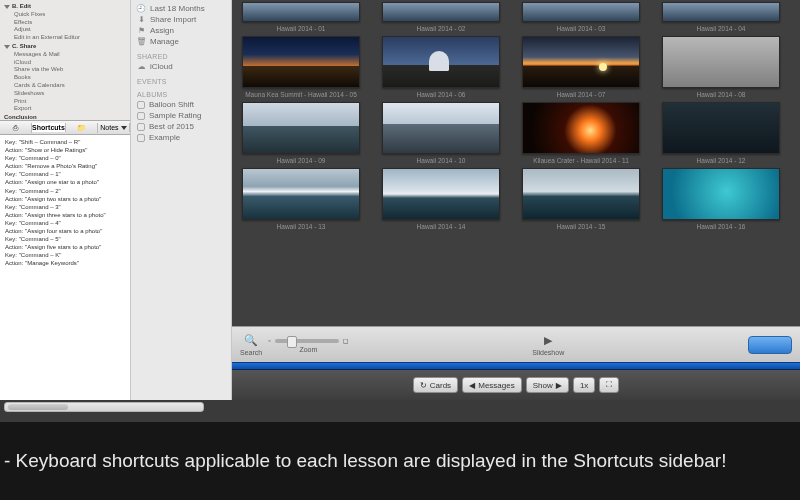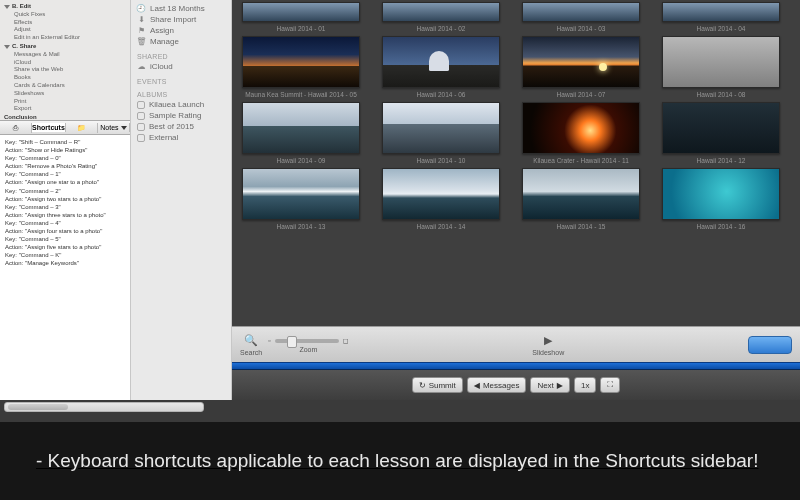--- a/index.html
+++ b/index.html
@@ -47,21 +47,21 @@
 .toolbar { height:36px; background:linear-gradient(#e2e2e2,#c7c7c7); border-top:1px solid #9b9b9b; display:flex; align-items:center; padding:0 8px; gap:6px; font-size:7px; color:#555; }
 .toolbar .stack { display:flex; flex-direction:column; align-items:center; gap:1px; }
 .toolbar .icon { width:14px; height:14px; display:flex; align-items:center; justify-content:center; font-size:11px; color:#555; }
 .toolbar .slider { width:64px; height:4px; background:#aaa; border-radius:2px; position:relative; }
 .toolbar .slider::before{ content:""; position:absolute; left:12px; top:-3px; width:8px; height:10px; background:#eee; border:1px solid #999; border-radius:2px; }
 .toolbar .spacer { flex:1; }
 .toolbar .bluebtn { width:44px; height:18px; background:linear-gradient(#6fb2f2,#2f7bd2); border:1px solid #2a65a8; border-radius:4px; }
 .bluebar { height:8px; background:linear-gradient(#1e6fd6,#0b4da6); border-top:1px solid #0a3b82; border-bottom:1px solid #062858; }
 .darkstrip { height:30px; background:linear-gradient(#555,#3d3d3d); display:flex; align-items:center; justify-content:center; gap:4px; }
 .pbtn { height:16px; padding:0 6px; background:linear-gradient(#f1f1f1,#cfcfcf); border:1px solid #8d8d8d; border-radius:3px; font-size:8px; color:#333; display:flex; align-items:center; gap:3px; }
-.captionbar { position:absolute; left:0; bottom:0; width:800px; height:78px; background:rgba(0,0,0,0.62); display:flex; align-items:center; padding:8px 36px;text-decoration:underline; }
+.captionbar { position:absolute; left:0; bottom:0; width:800px; height:78px; background:rgba(0,0,0,0.62); display:flex; align-items:center; padding:8px 4px; }
 .captionbar span { color:#e8e8e8; font-size:19px; line-height:1.3; font-family: Helvetica, Arial, sans-serif; }
 .scrollbar-h { position:absolute; left:4px; top:402px; width:200px; height:10px; background:linear-gradient(#e8e8e8,#d4d4d4); border:1px solid #b4b4b4; border-radius:3px; }
 .scrollbar-h::after { content:""; position:absolute; left:3px; top:1px; width:60px; height:6px; background:linear-gradient(#cfcfcf,#b0b0b0); border-radius:3px; }
 </style>
 </head>
 <body>
 
 <div class="workspace">
 
   <div class="left-col">
@@ -138,33 +138,33 @@
     <div class="sect">SHARED</div>
     <div class="row">
         <span class="ic">☁</span>
         <span>iCloud</span>
       </div>
 
     <div class="sect">EVENTS</div>
     <div class="sect">ALBUMS</div>
     <div class="row">
         <span class="chk"></span>
-        <span>Kilauea Launch</span>
+        <span>Balloon Shift</span>
       </div>
     <div class="row">
         <span class="chk"></span>
         <span>Sample Rating</span>
       </div>
     <div class="row">
         <span class="chk"></span>
         <span>Best of 2015</span>
       </div>
     <div class="row">
         <span class="chk"></span>
-        <span>External</span>
+        <span>Example</span>
       </div>
   </div>
 
   <div class="content">
     <div class="grid">
       <div class="grow row0" id="gr0">
           <div class="thumb">
             <div class="img"></div>
             <div class="cap">Hawaii 2014 - 01</div>
           </div>
@@ -254,28 +254,28 @@
         <div class="icon">▶</div>
         <div>Slideshow</div>
       </div>
       <div class="spacer"></div>
       <div class="bluebtn"></div>
     </div>
     <div class="bluebar"></div>
     <div class="darkstrip">
       <div class="pbtn">
           <span>↻</span>
-          <span>Summit</span>
+          <span>Cards</span>
         </div>
       <div class="pbtn">
           <span>◀</span>
           <span>Messages</span>
         </div>
       <div class="pbtn">
-          <span>Next</span>
+          <span>Show</span>
           <span>▶</span>
         </div>
       <div class="pbtn">
           <span>1x</span>
         </div>
       <div class="pbtn">
           <span>⛶</span>
         </div>
     </div>
   </div>

